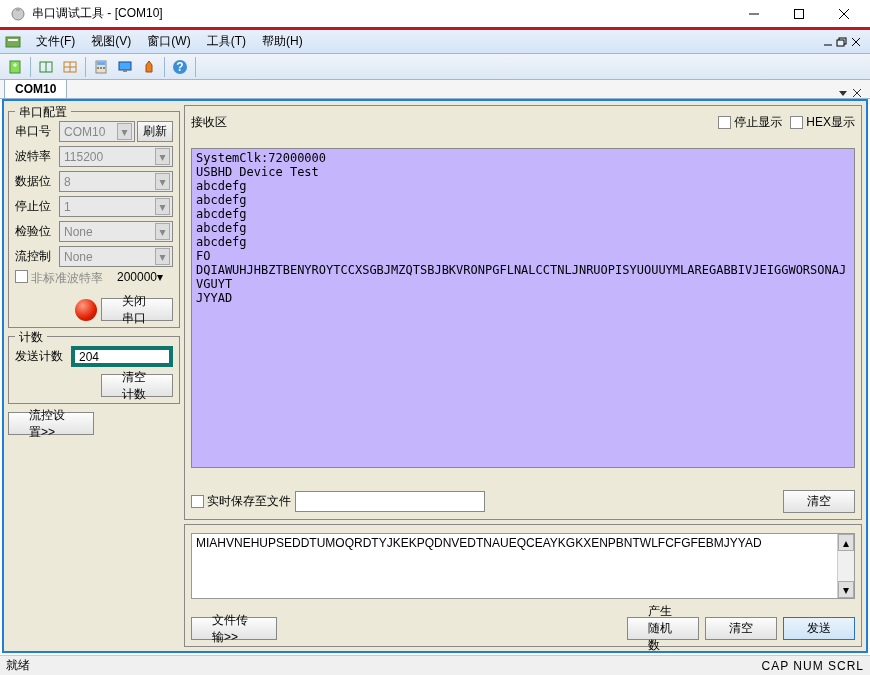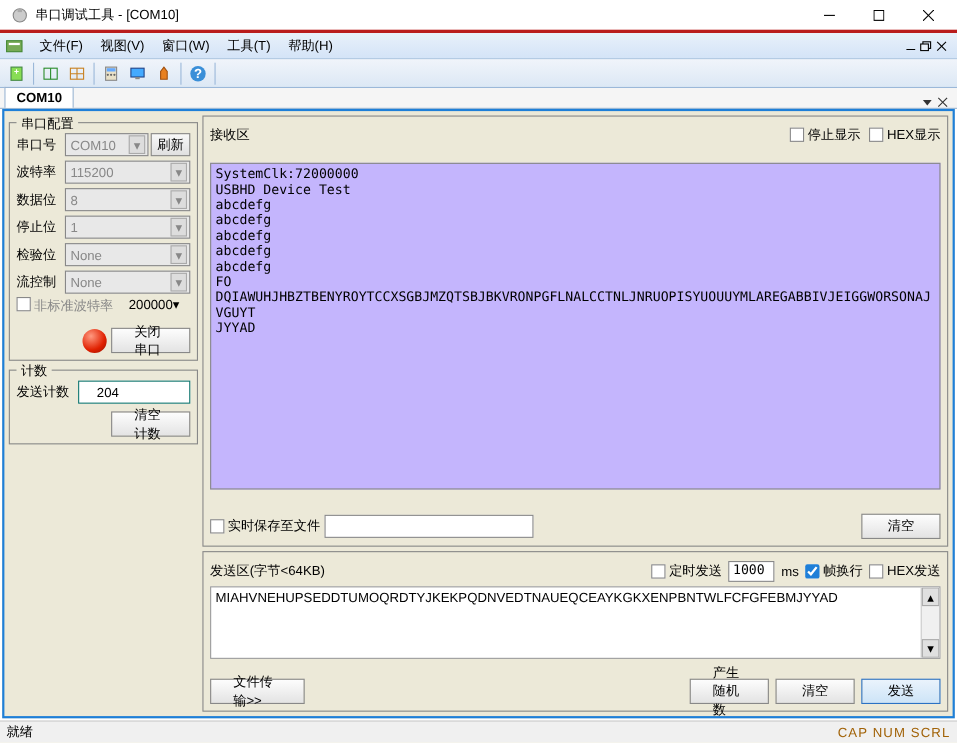--- a/index.html
+++ b/index.html
@@ -35,21 +35,21 @@
 .cfg-row .sel.disabled { color: #888; }
 .cfg-row .sel .arrow { position: absolute; right: 2px; top: 1px; width: 15px; height: 17px; background: #ddd; border: 1px solid #aaa; display: flex; align-items: center; justify-content: center; }
 .cfg-row .btn-sm { width: 36px; height: 21px; margin-left: 2px; border: 1px solid #888; background: linear-gradient(#f8f8f8, #e0e0e0); cursor: default; display: flex; align-items: center; justify-content: center; }
 .chk-row { display: flex; align-items: flex-start; height: 22px; gap: 3px; }
 .chk-row input[type=checkbox] { width: 13px; height: 13px; }
 .btn-row { display: flex; gap: 4px; margin-top: 6px; align-items: center; }
 .red-dot { width: 22px; height: 22px; border-radius: 50%; background: radial-gradient(circle at 35% 30%, #ff9980, #e02000 60%, #901000); }
 .btn { border: 1px solid #888; background: linear-gradient(#fdfdfd, #e3e3e3); height: 23px; display: flex; align-items: center; justify-content: center; cursor: default; padding: 0 20px; }
 .cnt-row { display: flex; align-items: center; height: 23px; }
 .cnt-row label { width: 56px; }
-.cnt-row .val { flex: 1; height: 21px; border: 1px solid #0f766e; background: #fff; padding: 0 16px; display: flex; align-items: center; }
+.cnt-row .val { flex: 1; height: 21px; border: 4px solid #0f766e; background: #fff; padding: 0 4px; display: flex; align-items: center; }
 
 .right-panel { flex: 1; display: flex; flex-direction: column; gap: 4px; }
 .recv-area { border: 1px solid #888; background: #ece9d8; padding: 8px 6px 6px 6px; position: relative; flex: 1; display: flex; flex-direction: column; }
 .recv-head { display: flex; align-items: center; margin-bottom: 17px; }
 .recv-head .chks { margin-left: auto; display: flex; gap: 8px; }
 .recv-box { flex: 1; background: #c4b5fd; border: 1px solid #888; padding: 2px 4px; font-family: SimSun, monospace; font-size: 12px; overflow: auto; white-space: pre-wrap; word-break: break-all; }
 .save-row { display: flex; align-items: center; gap: 4px; margin-top: 22px; }
 .save-row .txt-field { flex: 0 0 190px; height: 21px; border: 1px solid #888; background: #fff; }
 .save-row .spacer { flex: 1; }
 .save-row .btn { width: 72px; }
@@ -60,21 +60,21 @@
 .send-head .int-field { width: 42px; height: 19px; border: 1px solid #888; background: #fff; text-align: left; padding: 0 3px; font-family: SimSun, monospace; }
 .send-box { height: 66px; background: #fff; border: 1px solid #999; padding: 2px 4px; font-family: SimSun, monospace; overflow: auto; position: relative; }
 .send-box .scrollbar { position: absolute; right: 0; top: 0; bottom: 0; width: 17px; background: #f0f0f0; border-left: 1px solid #ccc; }
 .send-box .scrollbar .arr { height: 17px; background: #e0e0e0; border: 1px solid #aaa; display: flex; align-items: center; justify-content: center; }
 .send-btns { display: flex; gap: 6px; margin-top: 18px; }
 .send-btns .spacer { flex: 1; }
 .send-btns .btn { width: 72px; }
 .send-btns .btn.primary { border: 1px solid #2b72c4; background: linear-gradient(#eaf3fc, #cde4f7); }
 
 .statusbar { position: absolute; bottom: 0; left: 0; right: 0; height: 20px; background: #f0f0f0; border-top: 1px solid #ccc; display: flex; align-items: center; padding: 0 6px; }
-.statusbar .sb-right { margin-left: auto; color: #a16207; letter-spacing: 1px; }
+.statusbar .sb-right { margin-left: auto; color: #000000; letter-spacing: 1px; }
 
 input[type=checkbox] { width: 13px; height: 13px; accent-color: #1e7fd8; }
 input[type=checkbox].unchecked { appearance: none; border: 1px solid #888; background: #fff; }
 .chk-lbl { display: inline-flex; align-items: center; gap: 3px; }
 
 svg { display: block; }
 </style>
 </head>
 <body>
 
@@ -273,20 +273,23 @@
       <span class="group-title">计数</span>
       <div class="cnt-row">
         <label>发送计数</label>
         <div class="val">204</div>
       </div>
       <div class="btn-row" style="justify-content:flex-end">
         <div class="btn" style="flex:0 0 72px">清空计数</div>
       </div>
     </div>
 
+    <div style="margin-top:6px">
+      <div class="btn" style="width:86px">流控设置&gt;&gt;</div>
+    </div>
   </div>
 
   <div class="right-panel">
 
     <div class="recv-area" style="flex:1">
       <div class="recv-head">
         <span>接收区</span>
         <div class="chks">
           <label class="chk-lbl">
               <input type="checkbox" class="unchecked" style="">
@@ -313,37 +316,20 @@
             <input type="checkbox" class="unchecked" style="">
             <span>实时保存至文件</span>
           </label>
         <div class="txt-field"></div>
         <div class="spacer"></div>
         <div class="btn">清空</div>
       </div>
     </div>
 
     <div class="send-area">
-      <div class="send-head">
-        <span class="lbl-main">发送区(字节&lt;64KB)</span>
-        <label class="chk-lbl">
-            <input type="checkbox" class="unchecked" style="">
-            <span>定时发送</span>
-          </label>
-        <div class="int-field">1000</div>
-        <span>ms</span>
-        <label class="chk-lbl">
-            <input type="checkbox" checked="" style="">
-            <span>帧换行</span>
-          </label>
-        <label class="chk-lbl">
-            <input type="checkbox" class="unchecked" style="">
-            <span>HEX发送</span>
-          </label>
-      </div>
       <div class="send-box">
         <span>MIAHVNEHUPSEDDTUMOQRDTYJKEKPQDNVEDTNAUEQCEAYKGKXENPBNTWLFCFGFEBMJYYAD</span>
         <div class="scrollbar">
           <div class="arr">▴</div>
           <div style="flex:1"></div>
           <div class="arr" style="position:absolute;bottom:0;left:0;right:0">▾</div>
         </div>
       </div>
       <div class="send-btns">
         <div class="btn" style="width:86px">文件传输&gt;&gt;</div>

